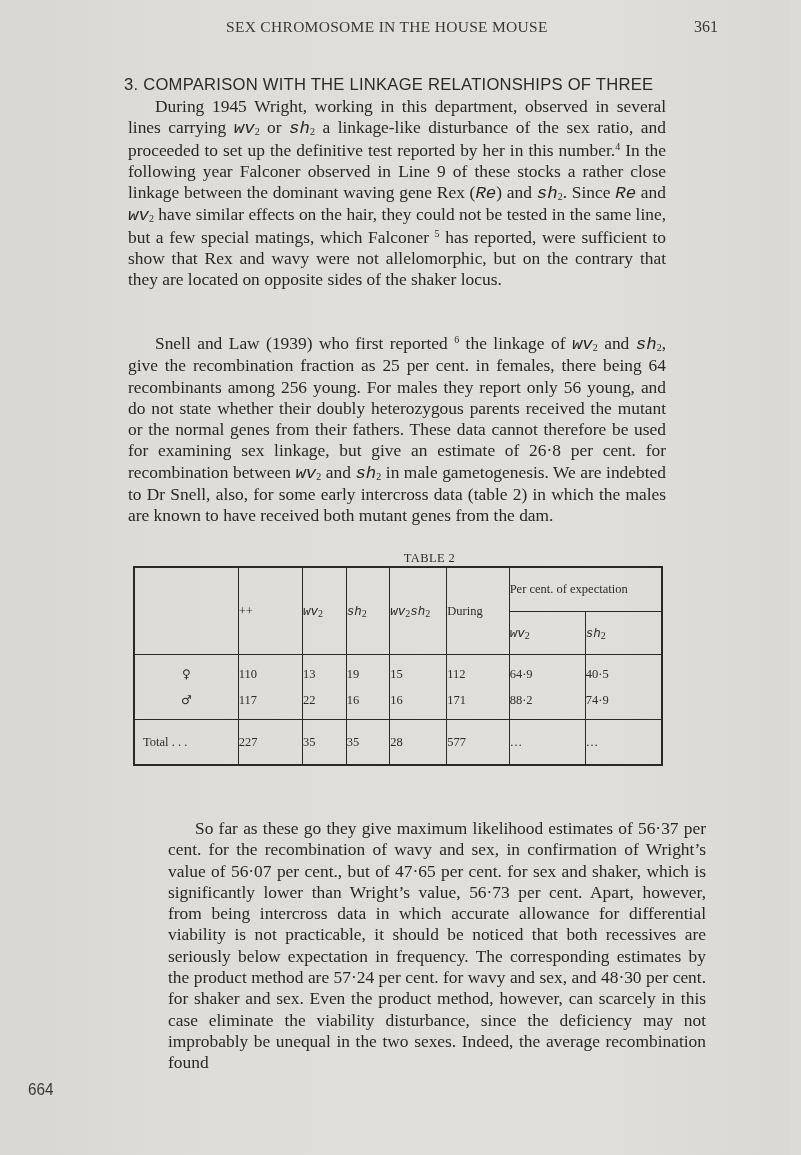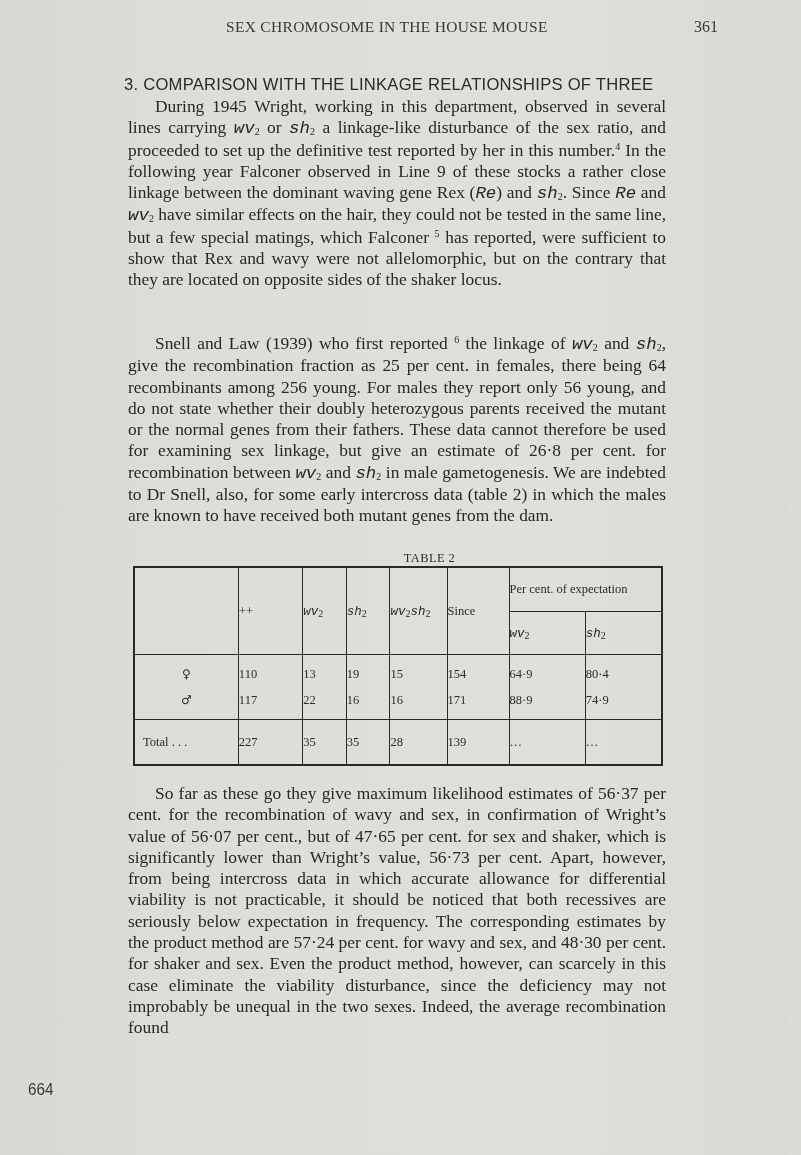--- a/index.html
+++ b/index.html
@@ -23,21 +23,21 @@
   .section-title .l1 { display: block; text-align: left; white-space: nowrap; letter-spacing: 0.25px; }
   .section-title .l2 { display: block; }
   .body-text {
     position: absolute; left: 128px; width: 538px;
     font-size: 17.4px; line-height: 21.3px; text-align: justify;
     color: #2a2826;
   }
   .body-text p { margin: 0; text-indent: 27px; }
   .p1 { top: 96px; }
   .p2 { top: 309px; margin-top: 24px; }
-  .p3 { top: 783px; }
+  .p3 { top: 818px; margin-left: 40px; }
   sub { font-size: 10px; vertical-align: -2px; line-height: 0; }
   sup { font-size: 10px; vertical-align: 6px; line-height: 0; }
   i { font-style: italic; font-family: Liberation Mono, monospace; }
   .table-caption {
     position: absolute; left: 0; width: 801px; top: 551px;
     text-align: center; font-size: 12.5px; letter-spacing: 0.4px; color: #2e2c29; padding-left: 29px;
   }
   table.data {
     position: absolute; left: 133px; top: 566px; width: 530px; height: 175px;
     border-collapse: collapse; font-size: 12.5px; color: #2e2c29;
@@ -81,44 +81,44 @@
   <div class="table-caption">TABLE 2</div>
 
   <table class="data">
     <tbody>
         <tr class="row-head">
       <th rowspan="2" style="width:107px"></th>
       <th rowspan="2" style="width:66px">++</th>
       <th rowspan="2" style="width:44px"><i>wv</i><sub>2</sub></th>
       <th rowspan="2" style="width:44px"><i>sh</i><sub>2</sub></th>
       <th rowspan="2" style="width:57px"><i>wv</i><sub>2</sub><i>sh</i><sub>2</sub></th>
-      <th rowspan="2" style="width:63px">Since</th>
+      <th rowspan="2" style="width:63px">During</th>
       <th colspan="2">Per cent. of expectation</th>
     </tr>
     <tr class="row-sub">
       <th style="width:78px"><i>wv</i><sub>2</sub></th>
       <th style="width:78px"><i>sh</i><sub>2</sub></th>
     </tr>
     <tr class="body-row">
       <td class="lbl-cell"><span class="sym">♀</span><br><span class="sym">♂</span></td>
       <td><span>110</span><br><span>117</span></td>
       <td><span>13</span><br><span>22</span></td>
       <td><span>19</span><br><span>16</span></td>
       <td><span>15</span><br><span>16</span></td>
-      <td><span>154</span><br><span>171</span></td>
-      <td><span>64·9</span><br><span>88·9</span></td>
-      <td><span>80·4</span><br><span>74·9</span></td>
+      <td><span>112</span><br><span>171</span></td>
+      <td><span>64·9</span><br><span>88·2</span></td>
+      <td><span>40·5</span><br><span>74·9</span></td>
     </tr>
     <tr class="total-row">
       <td class="total-lbl">Total .    .    .</td>
       <td>227</td>
       <td>35</td>
       <td>35</td>
       <td>28</td>
-      <td>139</td>
+      <td>577</td>
       <td>…</td>
       <td>…</td>
     </tr>
   </tbody>
     </table>
 
   <div class="body-text p3">
     <p>So far as these go they give maximum likelihood estimates of 56·37 per cent. for the recombination of wavy and sex, in confirmation of Wright’s value of 56·07 per cent., but of 47·65 per cent. for sex and shaker, which is significantly lower than Wright’s value, 56·73 per cent. Apart, however, from being intercross data in which accurate allowance for differential viability is not practicable, it should be noticed that both recessives are seriously below expectation in frequency.  The corresponding estimates by the product method are 57·24 per cent. for wavy and sex, and 48·30 per cent. for shaker and sex.  Even the product method, however, can scarcely in this case eliminate the viability disturbance, since the deficiency may not improbably be unequal in the two sexes.  Indeed, the average recombination found</p>
   </div>
 

